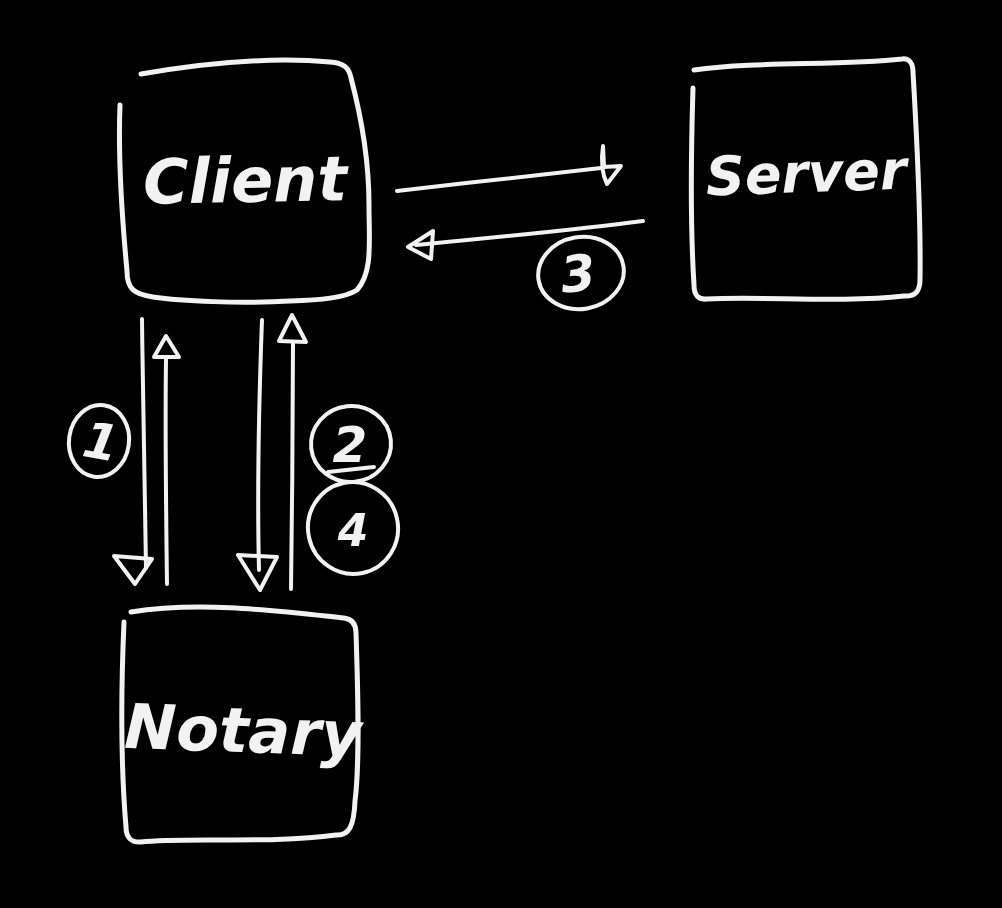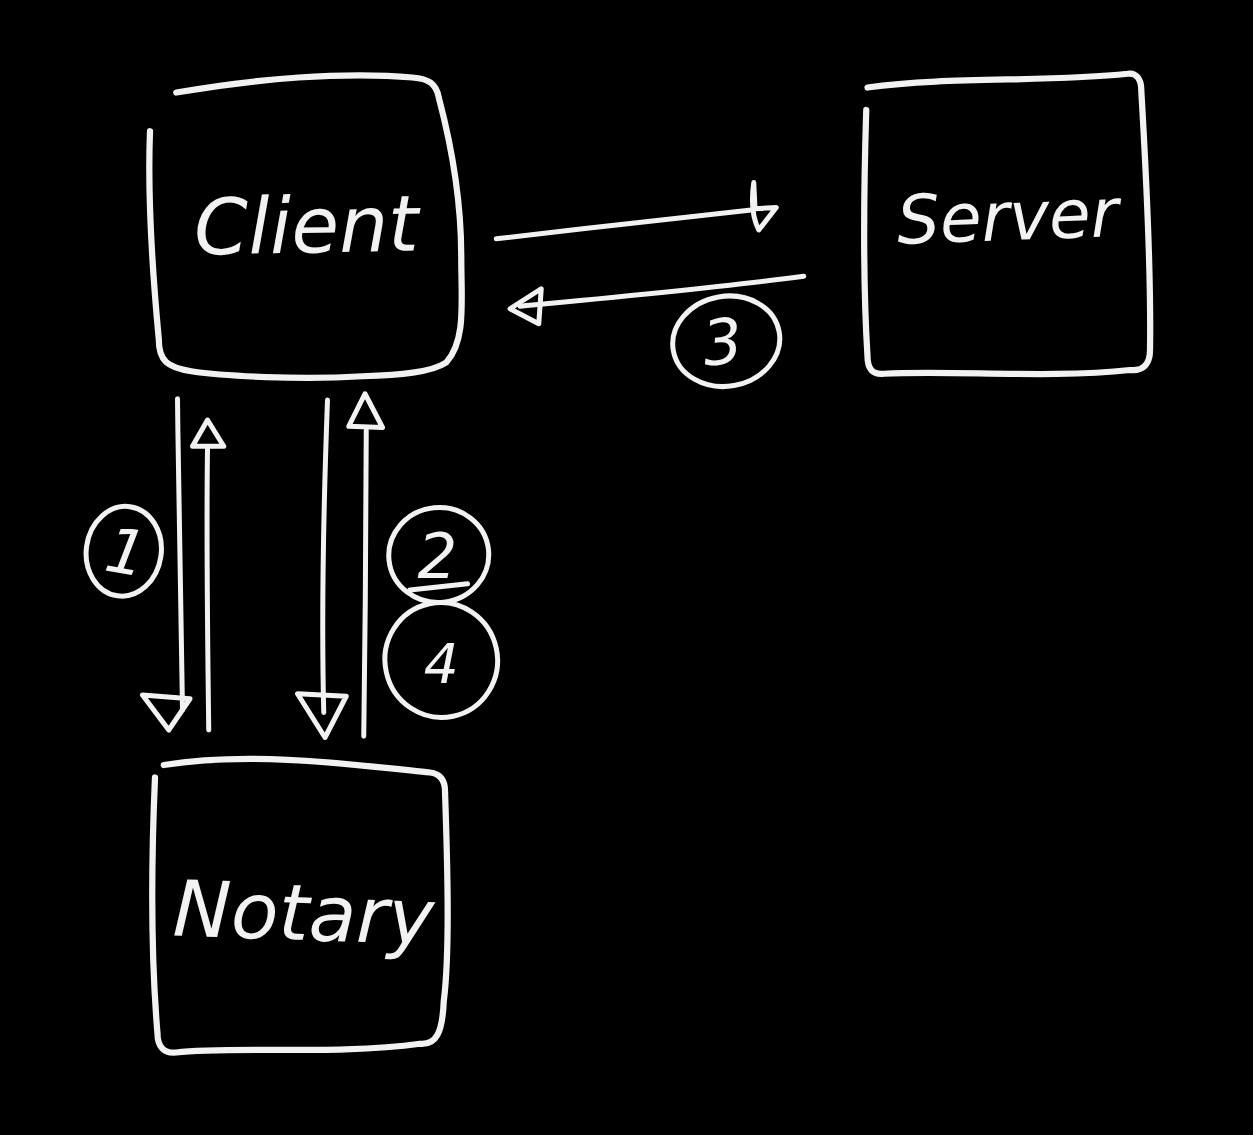--- a/index.html
+++ b/index.html
@@ -1,17 +1,17 @@
 <!DOCTYPE html>
 <html style="--bg: #000000; --ink: #f2f2f2;"><head>
 <meta charset="utf-8">
 <style>
   :root { --bg: #000000; --ink: #f2f2f2; }
   html, body { margin: 0; padding: 0; background: var(--bg); }
-  .stage { width: 956px; height: 908px; background: var(--bg); overflow: hidden; }
+  .stage { width: 956px; height: 908px; background: var(--bg); overflow: hidden; font-weight: bold; }
   svg { display: block; }
   .stroke {
     stroke: var(--ink);
     fill: none;
     stroke-linecap: round;
     stroke-linejoin: round;
   }
   .w5 { stroke-width: 5; }
   .w4 { stroke-width: 4; }
   text {

